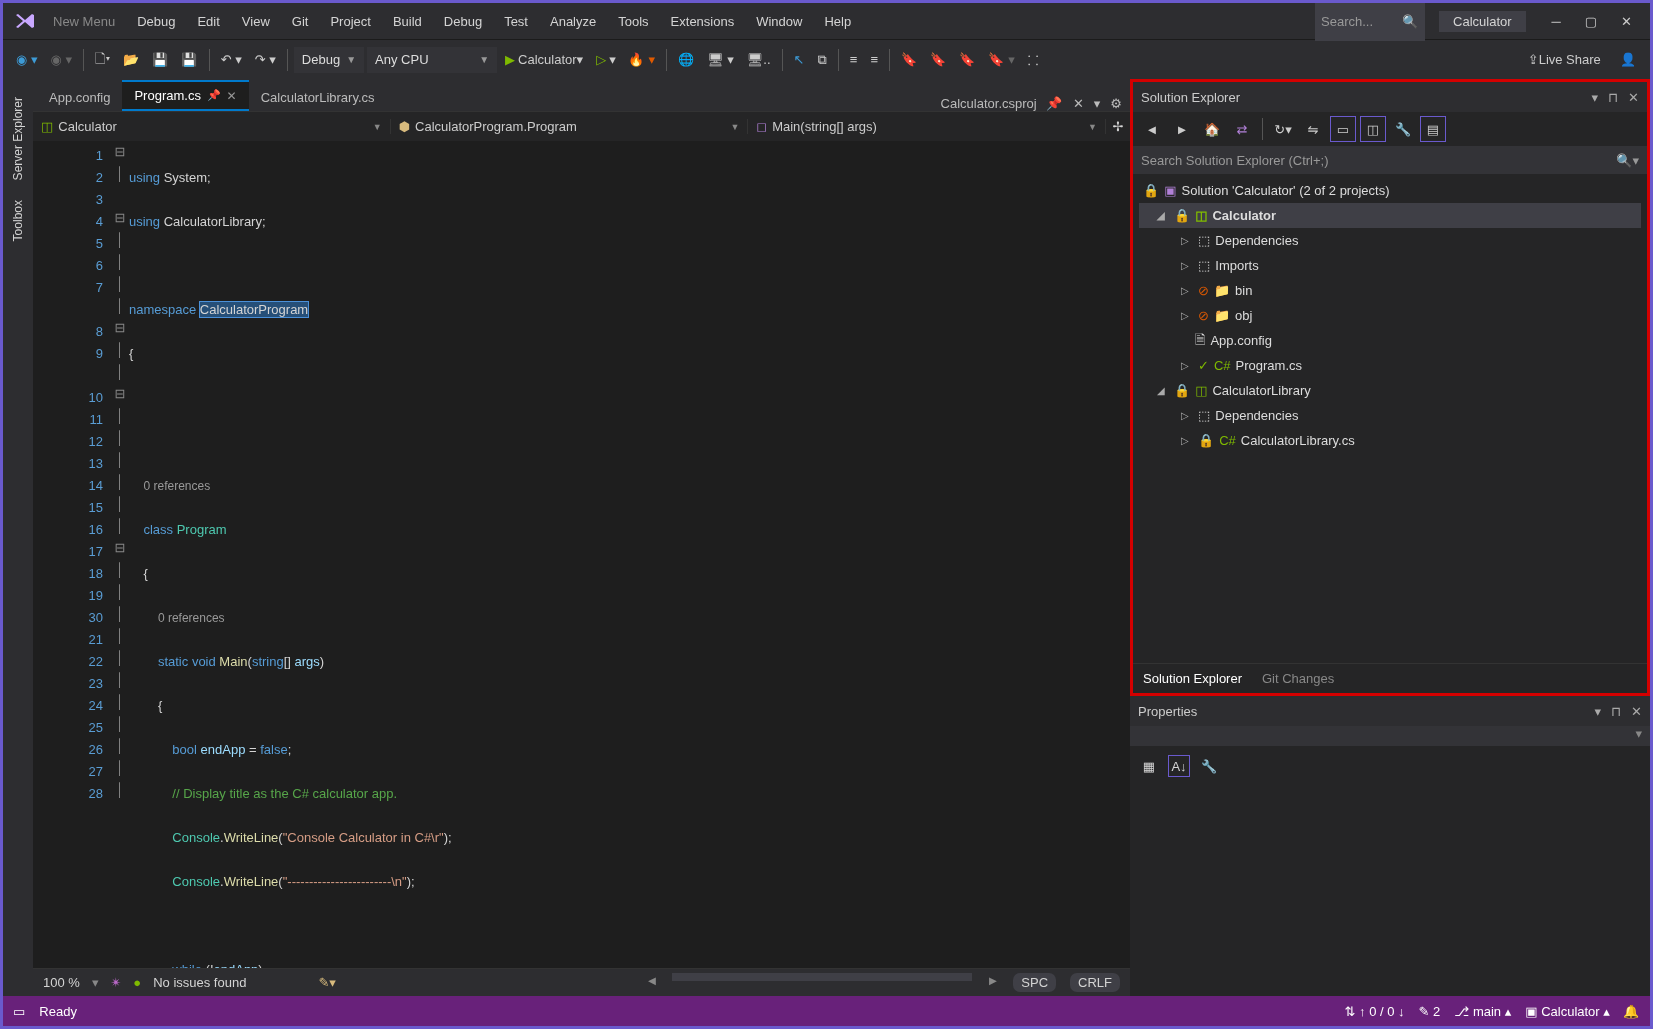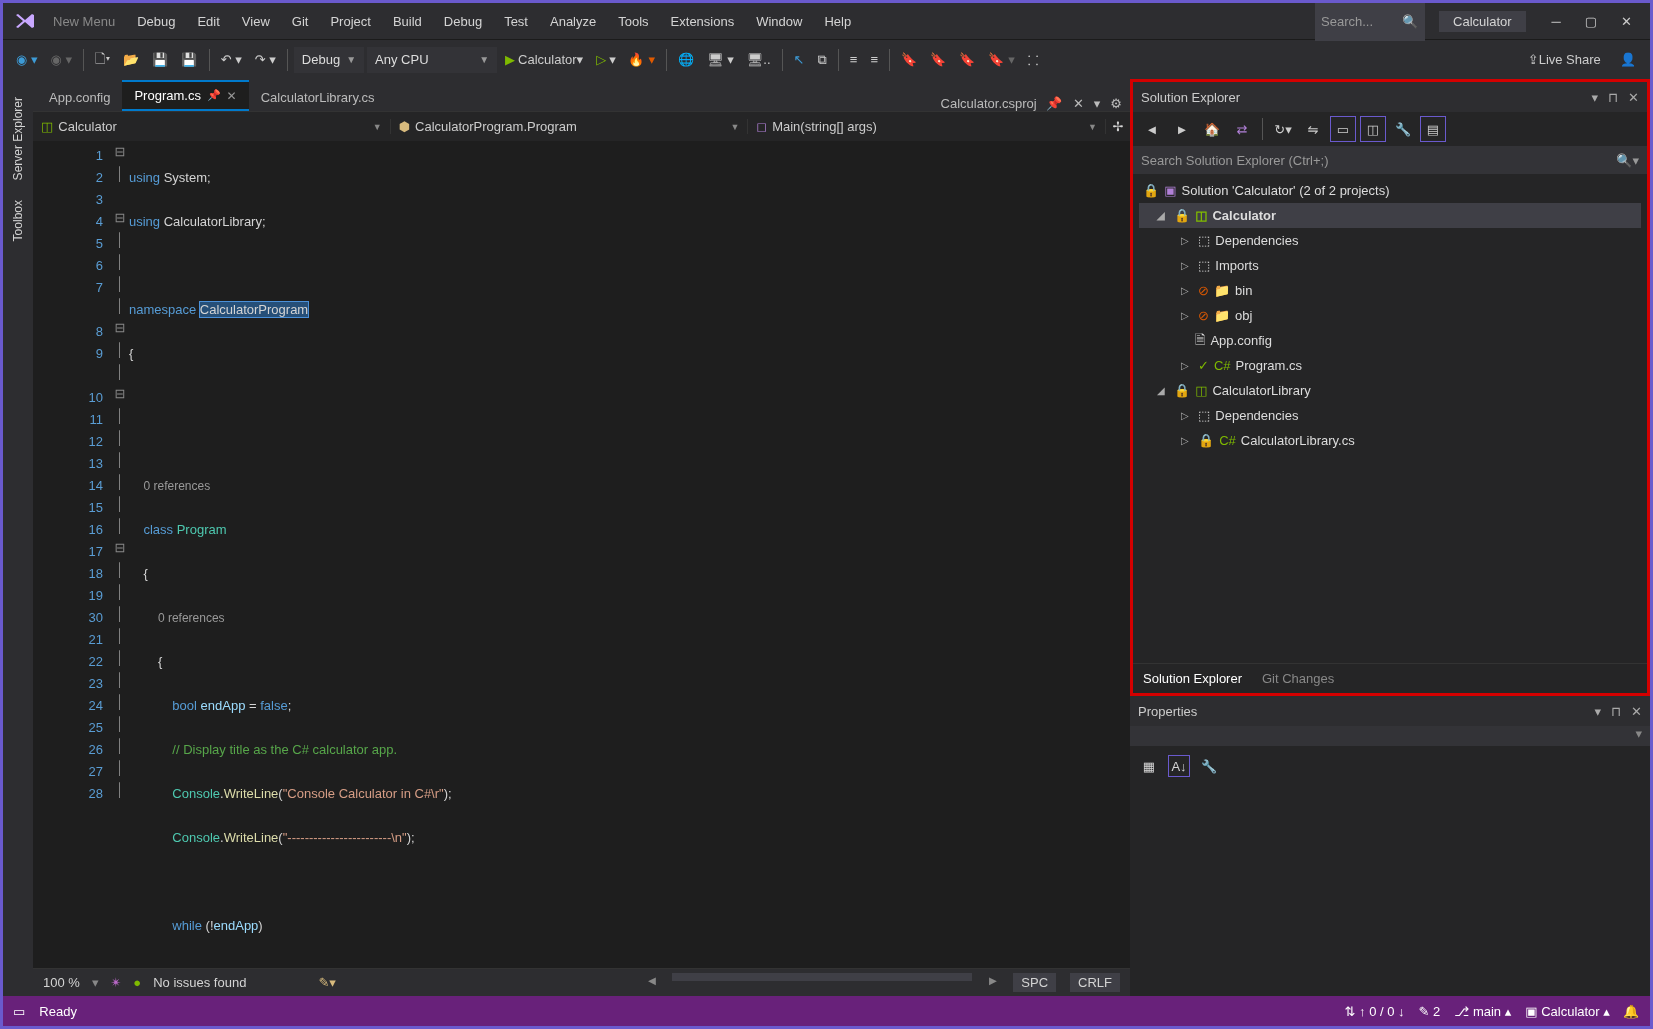--- a/index.html
+++ b/index.html
@@ -36,21 +36,21 @@
 .gutter .ln{height:22px;}
 .fold-g { width:18px; background:#1e1e1e; color:#888; line-height:22px; font-size:10px;}
 .fold-g .f{height:22px; text-align:center;}
 .code { flex:1; padding:4px 0; color:#d4d4d4; line-height:22px; white-space:pre;}
 .code .ln{height:22px;}
 .kw{color:#569cd6;} .cls{color:#4ec9b0;} .str{color:#d69d85;} .com{color:#57a64a;} .mth{color:#dcdcaa;} .var{color:#9cdcfe;}
 .hl{background:#264f78; outline:1px solid #4a90d9;}
 .ref{color:#999; font-size:12px;}
 .editor-status{height:28px; background:#2d2d30; display:flex; align-items:center; padding:0 10px; gap:12px; border-top:1px solid #333;}
 .editor-status .es-r{margin-left:auto; display:flex; gap:14px;}
-.es-box{background:#3f3f46; padding:2px 8px;}
+.es-box{background:#3f3f46; padding:2px 8px;border-radius:7px;}
 .right-pane{width:520px; display:flex; flex-direction:column;}
 .panel{background:#252526;}
 .panel.se-outline{border:3px solid #d40000;}
 .panel-hdr{height:30px; background:#2d2d30; display:flex; align-items:center; padding:0 8px; color:#ccc;}
 .panel-hdr .hdr-icons{margin-left:auto; display:flex; gap:10px; color:#aaa;}
 .se-tb{height:34px; display:flex; align-items:center; gap:4px; padding:0 6px;}
 .se-tb .ib{width:26px; height:26px; display:flex; align-items:center; justify-content:center; color:#ccc;}
 .se-tb .ib.boxed{border:1px solid #6a5acd;}
 .se-search{height:28px; background:#333337; display:flex; align-items:center; padding:0 8px; color:#999;}
 .se-search .mag{margin-left:auto;}
@@ -269,20 +269,21 @@
 <div class="ln"><span class="kw">using</span> CalculatorLibrary;</div>
 <div class="ln"></div>
 <div class="ln"><span class="kw" style="display:inline;">namespace </span><span class="hl">CalculatorProgram</span></div>
 <div class="ln">{</div>
 <div class="ln"></div>
 <div class="ln"></div>
 <div class="ln">    <span class="ref">0 references</span></div>
 <div class="ln">    <span class="kw">class</span> <span class="cls">Program</span></div>
 <div class="ln">    {</div>
 <div class="ln">        <span class="ref">0 references</span></div>
+<div class="ln">        <span class="kw">static</span> <span class="kw">void</span> <span class="mth">Main</span>(<span class="kw">string</span>[] <span class="var">args</span>)</div>
 <div class="ln">        {</div>
 <div class="ln">            <span class="kw">bool</span> <span class="var">endApp</span> = <span class="kw">false</span>;</div>
 <div class="ln">            <span class="com">// Display title as the C# calculator app.</span></div>
 <div class="ln">            <span class="cls">Console</span>.<span class="mth">WriteLine</span>(<span class="str">"Console Calculator in C#\r"</span>);</div>
 <div class="ln">            <span class="cls">Console</span>.<span class="mth">WriteLine</span>(<span class="str">"------------------------\n"</span>);</div>
 <div class="ln"></div>
 <div class="ln">            <span class="kw">while</span> (!<span class="var">endApp</span>)</div>
 
 
 

